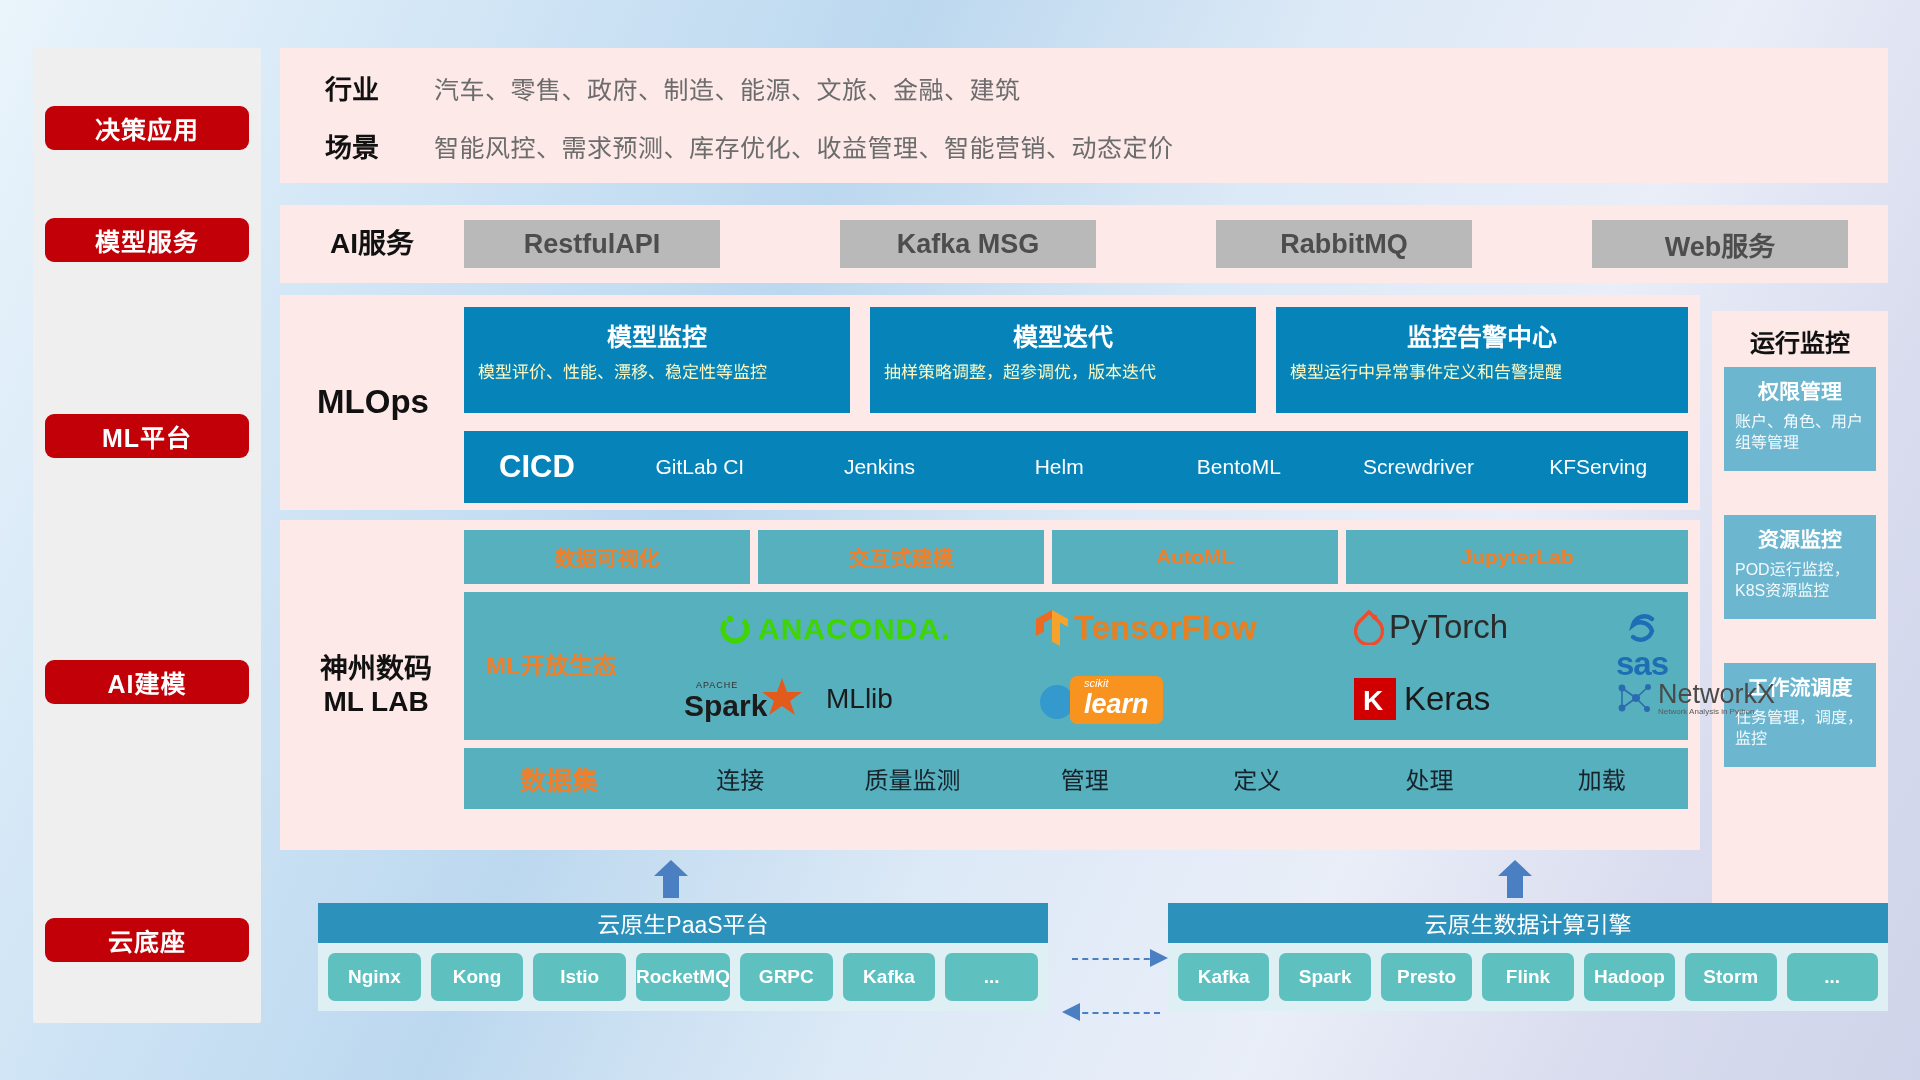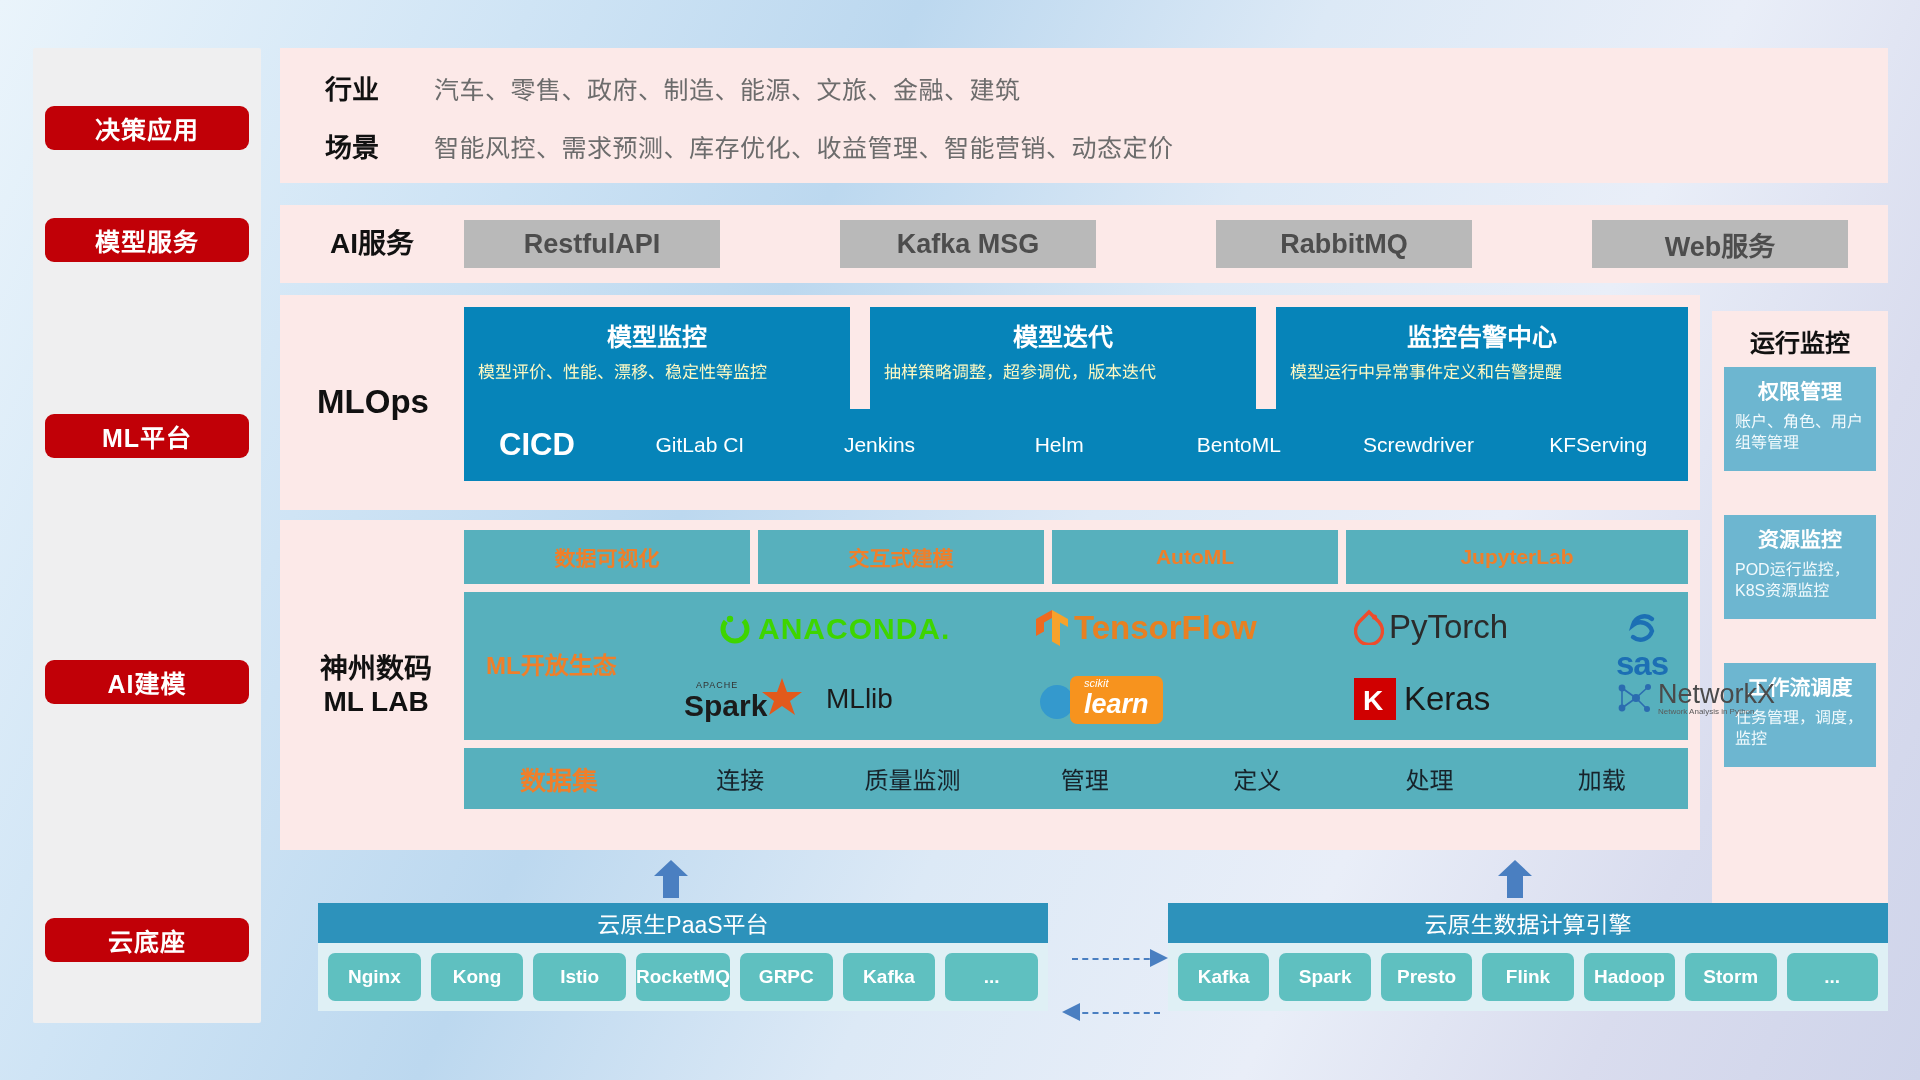--- a/index.html
+++ b/index.html
@@ -50,21 +50,21 @@
 
   
   #band-mlops{left:280px;top:295px;width:1420px;height:215px;}
   #mlops-label{position:absolute;left:8px;top:0;width:170px;height:215px;font-size:33px;}
   .ops-card{
     position:absolute;top:12px;height:106px;background:#0684b9;color:#fff;
   }
   .ops-card .t{font-size:25px;font-weight:bold;text-align:center;margin-top:10px;}
   .ops-card .d{font-size:17px;line-height:1.3;margin:9px 14px 0 14px;color:#fef9c3;}
   #cicd-bar{
-    position:absolute;left:184px;top:114px;width:1224px;height:72px;
+    position:absolute;left:184px;top:136px;width:1224px;height:72px;
     background:#0684b9;color:#fff;display:flex;align-items:center;
   }
   #cicd-bar .cicd-title{width:146px;text-align:center;font-size:31px;font-weight:bold;}
   .cicd-item{flex:1;text-align:center;font-size:21px;line-height:1.05;}
 
   
   #band-mon{left:1712px;top:295px;width:176px;height:667px;margin-top:16px;}
   #mon-title{position:absolute;left:0;top:12px;width:176px;font-size:25px;font-weight:bold;color:#111;text-align:center;}
   .mon-card{
     position:absolute;left:12px;width:152px;background:#6db6d0;color:#fff;

